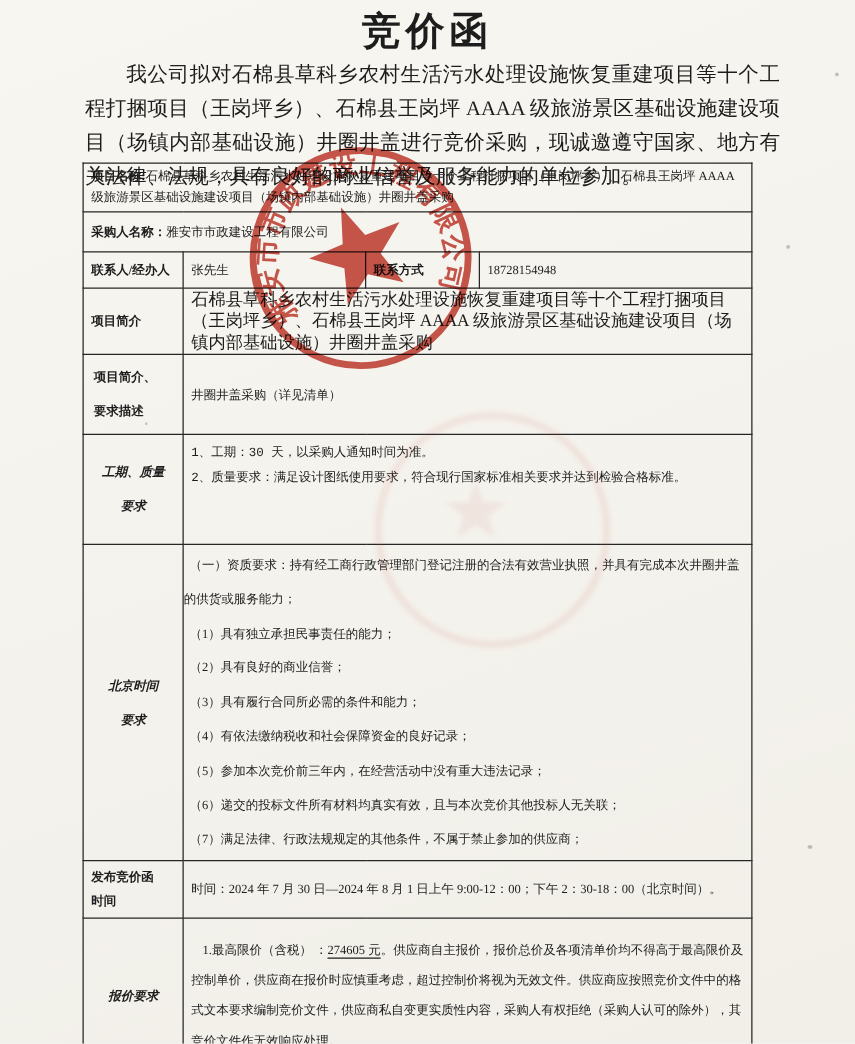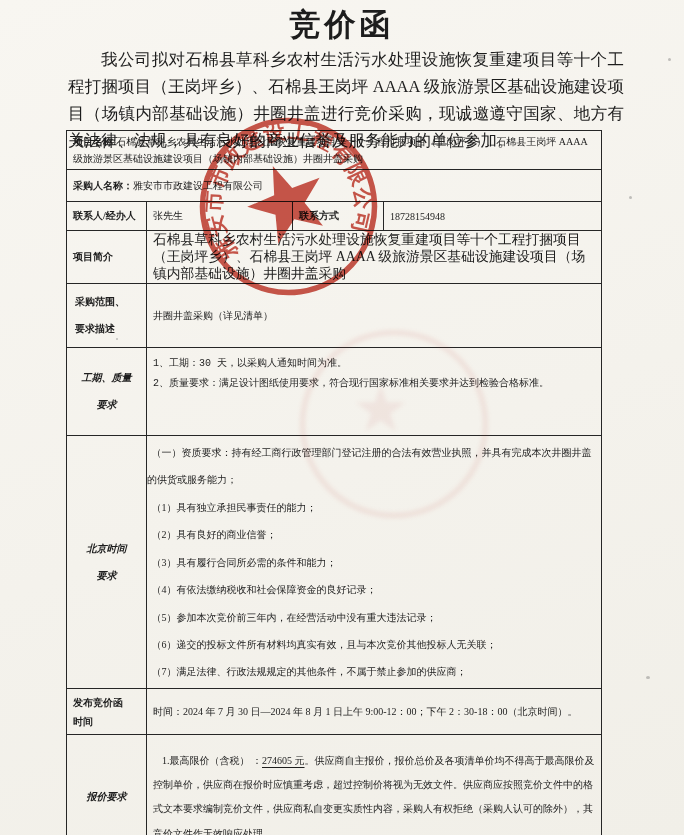--- a/index.html
+++ b/index.html
@@ -109,21 +109,21 @@
     </tr>
 
     <tr class="r4">
       <td class="labelcell">项目简介</td>
       <td class="content" colspan="3">石棉县草科乡农村生活污水处理设施恢复重建项目等十个工程打捆项目（王岗坪乡）、石棉县王岗坪 AAAA 级旅游景区基础设施建设项目（场镇内部基础设施）井圈井盖采购</td>
     </tr>
 
     <tr class="r5">
       <td class="labelcell">
         <div class="lbl2 left">
-          <span>采购范围、</span>
+          <span>项目简介、</span>
           <span>要求描述</span>
         </div>
       </td>
       <td class="content" colspan="3">井圈井盖采购（详见清单）</td>
     </tr>
 
     <tr class="r6">
       <td class="labelcell center-label">
         <div class="lbl2 center">
           <span>工期、质量</span>

